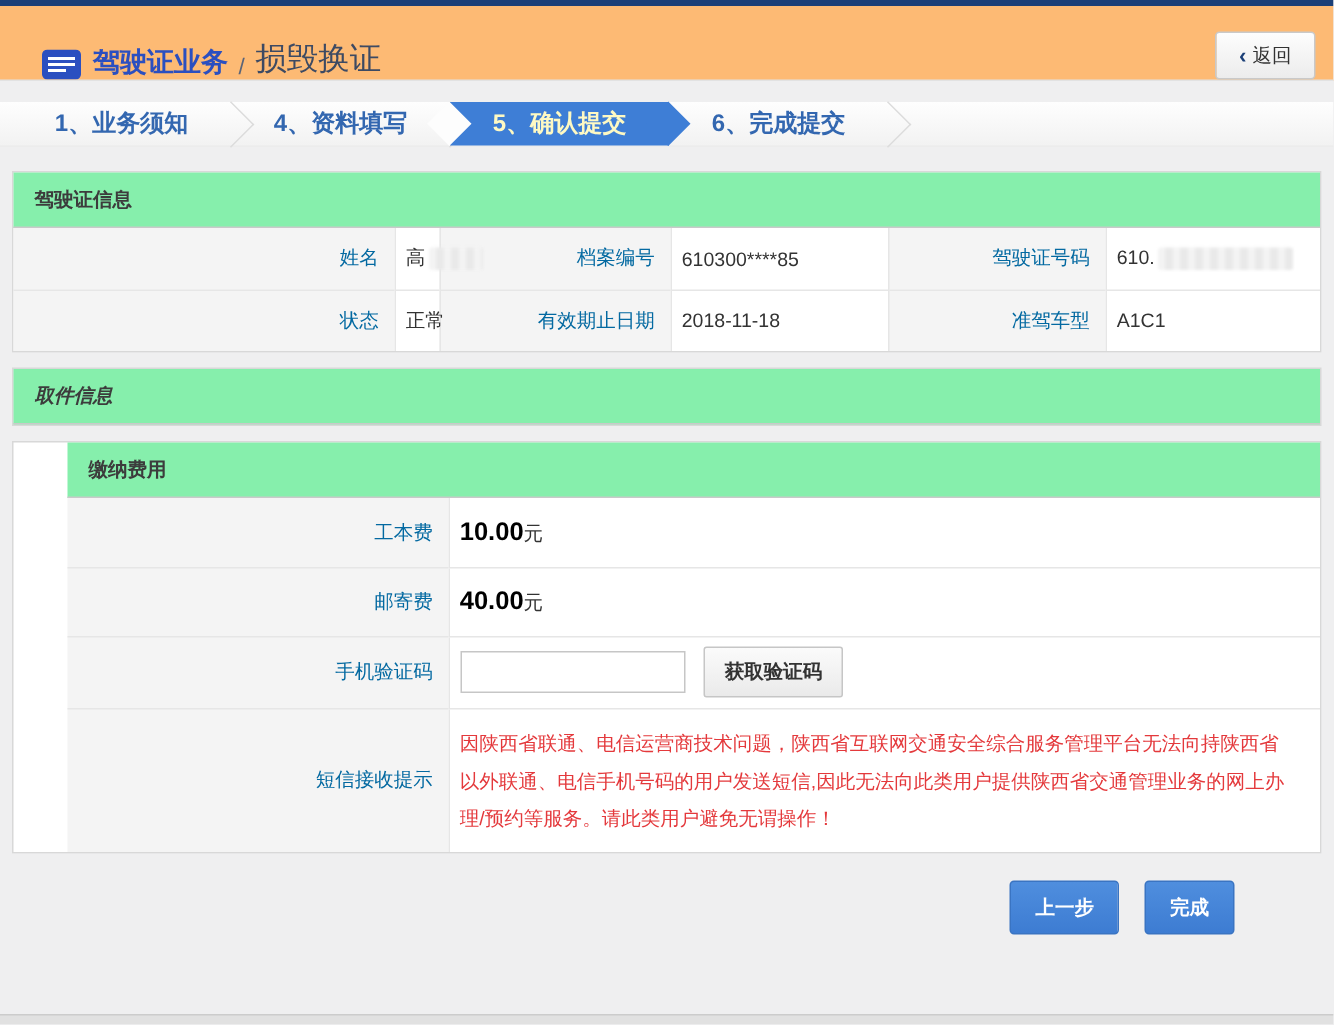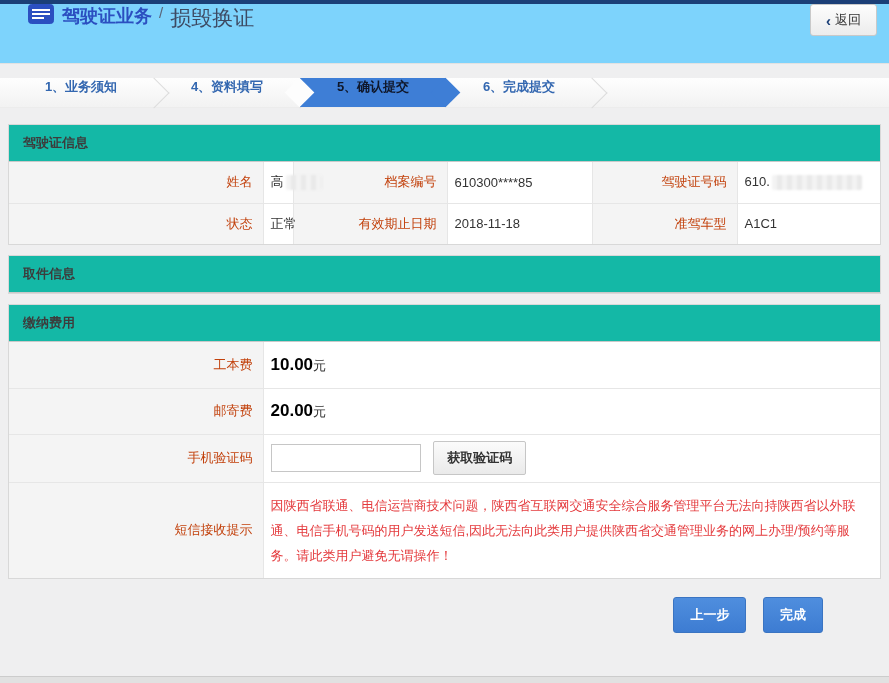--- a/index.html
+++ b/index.html
@@ -10,24 +10,24 @@
     color: #333;
     background: #efeff0;
     position: relative;
     overflow: hidden;
   }
   
   .topbar { height: 4px; background: #1b3f77; }
 
   
   .header {
-    background: #7dd3fc;
-    height: 60px;
+    background: #fdba74;
+    height: 50px;
     display: flex;
-    align-items: flex-start;
+    align-items: flex-end;
     padding: 0 12px 0 28px;
     border-bottom: 1px solid #e2e2e2;
   }
   .hicon { width: 26px; height: 20px; margin-right: 8px; flex: 0 0 auto; }
   .htitle { font-size: 18px; font-weight: bold; color: #2b4fc0; }
   .hsep { margin: 0 7px; color: #5a6478; font-size: 15px; }
   .hsub { font-size: 21px; color: #3d4a63; }
   .back-btn {
     margin-left: auto;
     background: linear-gradient(#fdfdfd, #ececec);
@@ -47,36 +47,37 @@
     background: linear-gradient(#fefefe, #f2f2f2);
     height: 30px;
     display: flex;
     padding-left: 8px;
     border-bottom: 1px solid #ececec;
   }
   .step {
     width: 146px;
     position: relative;
     display: flex;
+    align-items: center;
     justify-content: center;
     font-weight: bold;
     color: #3367b0;
-    font-size: 13px;
+    font-size: 16px;
   }
   .step::after {
     content: "";
     position: absolute;
     right: -11px; top: 4px;
     width: 21px; height: 21px;
     transform: rotate(45deg);
     border-top: 1px solid #dcdcdc;
     border-right: 1px solid #dcdcdc;
     z-index: 1;
   }
-  .step.active { background: #3e7ed6; color: #0f172a; z-index: 2; }
+  .step.active { background: #3e7ed6; color: #fef9c3; z-index: 2; }
   .step.active::after {
     background: #3e7ed6;
     border: none;
     right: -10px;
   }
   .step.active::before {
     content: "";
     position: absolute;
     left: -11px; top: 4px;
     width: 21px; height: 21px;
@@ -89,30 +90,30 @@
   .section {
     margin: 16px 8px 0 8px;
     background: #fff;
     border: 1px solid #d8d8d8;
   }
   .section-title {
     padding: 9px 14px;
     font-weight: bold;
     color: #3c3c3c;
     border-bottom: 1px solid #c9c9c9;
-    background: #14b8a6;
+    background: #86efac;
   }
   table { width: 100%; border-collapse: collapse; table-layout: fixed; }
   td { height: 41px; border-top: 1px solid #e6e6e6; vertical-align: middle; font-size: 13px; }
   tr:first-child td { border-top: none; }
   td.lbl {
     background: #f4f4f4;
     text-align: right;
     padding-right: 10px;
-    color: #c2410c;
+    color: #0369a1;
     border-left: 1px solid #e6e6e6;
   }
   td.lbl:first-child { border-left: none; }
   td.val { background: #fff; padding-left: 7px; white-space: nowrap; border-left: 1px solid #e6e6e6; }
   .redact {
     display: inline-block;
     vertical-align: middle;
     height: 15px;
     margin-left: 2px;
     border-radius: 2px;
@@ -242,51 +243,51 @@
       <td class="val">正常</td>
       <td class="lbl">有效期止日期</td>
       <td class="val">2018-11-18</td>
       <td class="lbl">准驾车型</td>
       <td class="val">A1C1</td>
     </tr>
   </tbody>
     </table>
 </div>
 
-<div class="section" style="margin-top:10px;">
+<div class="section" style="margin-top:10px;font-style:italic;">
   <div class="section-title">取件信息</div>
   <table>
     <colgroup>
         <col style="width:254px">
         <col style="width:30px">
         <col style="width:154px">
         <col style="width:145px">
         <col style="width:145px">
         <col>
       </colgroup>
     <tbody>
   </tbody>
     </table>
 </div>
 
-<div class="section" style="margin-top:10px;">
+<div class="section" style="margin-top:10px;padding-left:36px;">
   <div class="section-title">缴纳费用</div>
   <table>
     <colgroup>
         <col style="width:254px">
         <col>
       </colgroup>
     <tbody>
         <tr>
       <td class="lbl fee-row">工本费</td>
       <td class="val fee-row"><span class="fee">10.00</span><span class="unit">元</span></td>
     </tr>
     <tr>
       <td class="lbl fee-row">邮寄费</td>
-      <td class="val fee-row"><span class="fee">20.00</span><span class="unit">元</span></td>
+      <td class="val fee-row"><span class="fee">40.00</span><span class="unit">元</span></td>
     </tr>
     <tr>
       <td class="lbl captcha-row">手机验证码</td>
       <td class="val captcha-row">
         <input class="vcode-input" type="text" value="" style="">
         <button class="getcode-btn">获取验证码</button>
       </td>
     </tr>
     <tr>
       <td class="lbl">短信接收提示</td>

